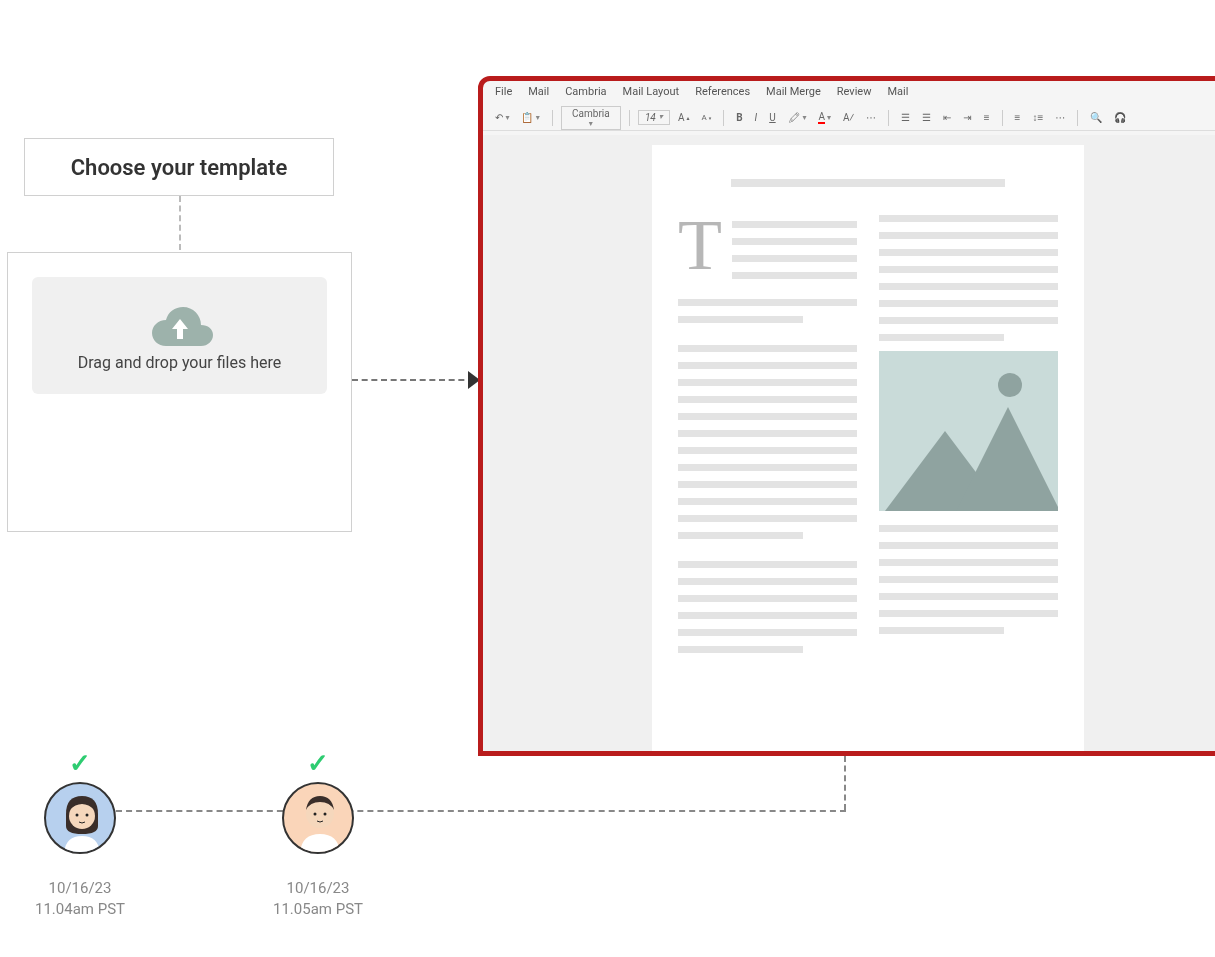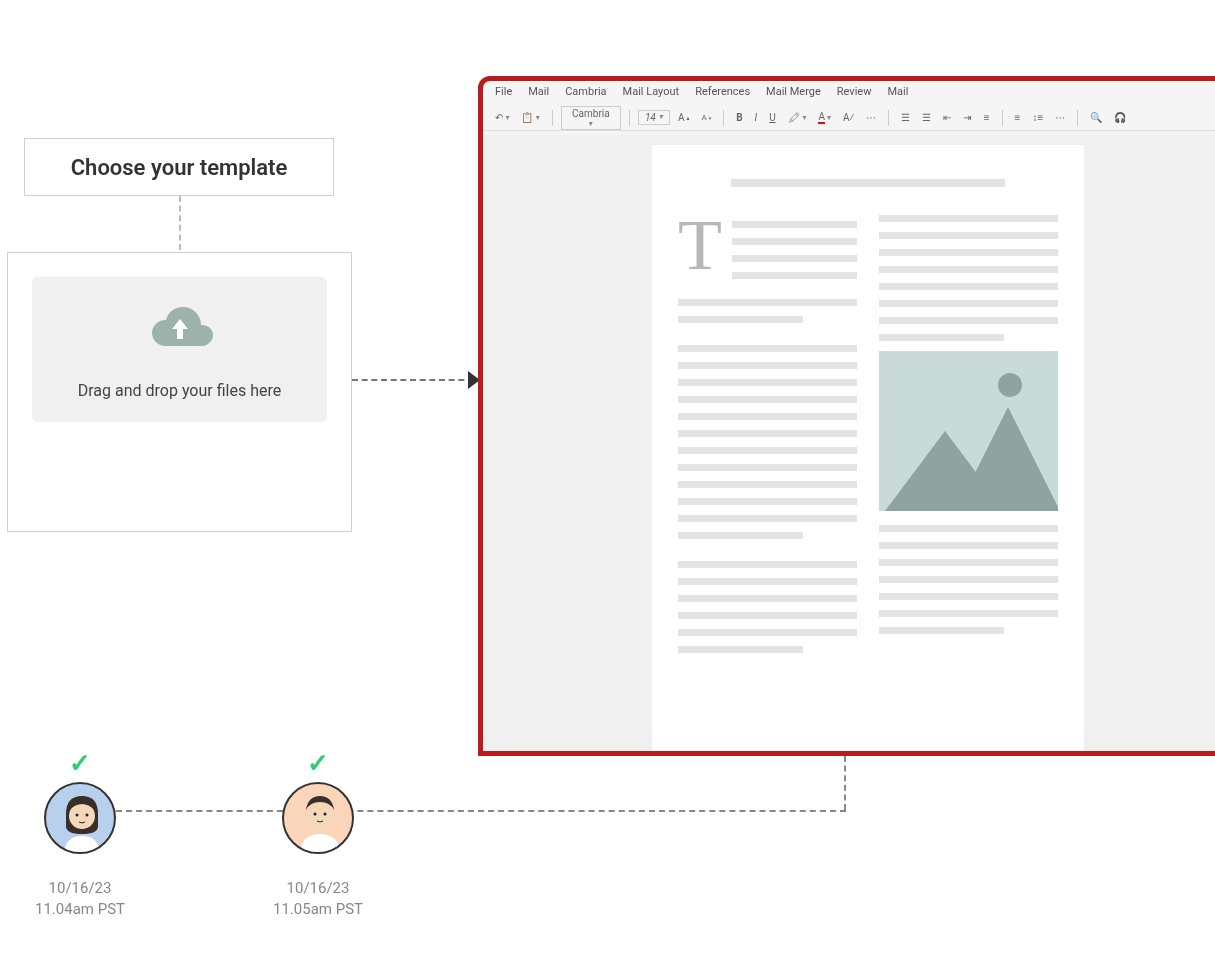--- a/index.html
+++ b/index.html
@@ -6,21 +6,21 @@
 body { font-family: -apple-system, BlinkMacSystemFont, "Segoe UI", Roboto, sans-serif; background: #fff; width: 1215px; height: 957px; position: relative; overflow: hidden; }
 
 
 .template-title-box { position: absolute; left: 24px; top: 138px; width: 310px; height: 58px; border: 1px solid #d0d0d0; display: flex; align-items: center; justify-content: center; background: #fff; }
 .template-title-box span { font-size: 22px; font-weight: 600; color: #333; }
 
 .dotted-v1 { position: absolute; left: 179px; top: 196px; width: 0; height: 54px; border-left: 2px dashed #bbb; }
 
 
 .upload-panel { position: absolute; left: 7px; top: 252px; width: 345px; height: 280px; border: 1px solid #d0d0d0; background: #fff; padding: 24px; }
-.drop-zone { background: #f0f0f0; border-radius: 6px; padding: 24px 16px 22px; display: flex; flex-direction: column; align-items: center; gap: 30px; }
+.drop-zone { background: #f0f0f0; border-radius: 6px; padding: 24px 16px 22px; display: flex; flex-direction: column; align-items: center; gap: 2px; }
 .cloud-icon { width: 70px; height: 50px; }
 .drop-text { font-size: 16px; color: #444; }
 .import-label { text-align: center; font-size: 15px; color: #444; margin-top: 26px; margin-bottom: 14px; }
 .import-row { display: flex; justify-content: center; gap: 28px; align-items: center; }
 .import-row svg { width: 34px; height: 26px; }
 
 
 .dashed-arrow { position: absolute; left: 352px; top: 379px; width: 122px; height: 0; border-top: 2px dashed #777; }
 .arrow-head { position: absolute; left: 468px; top: 371px; width: 0; height: 0; border-top: 9px solid transparent; border-bottom: 9px solid transparent; border-left: 12px solid #333; }
 

